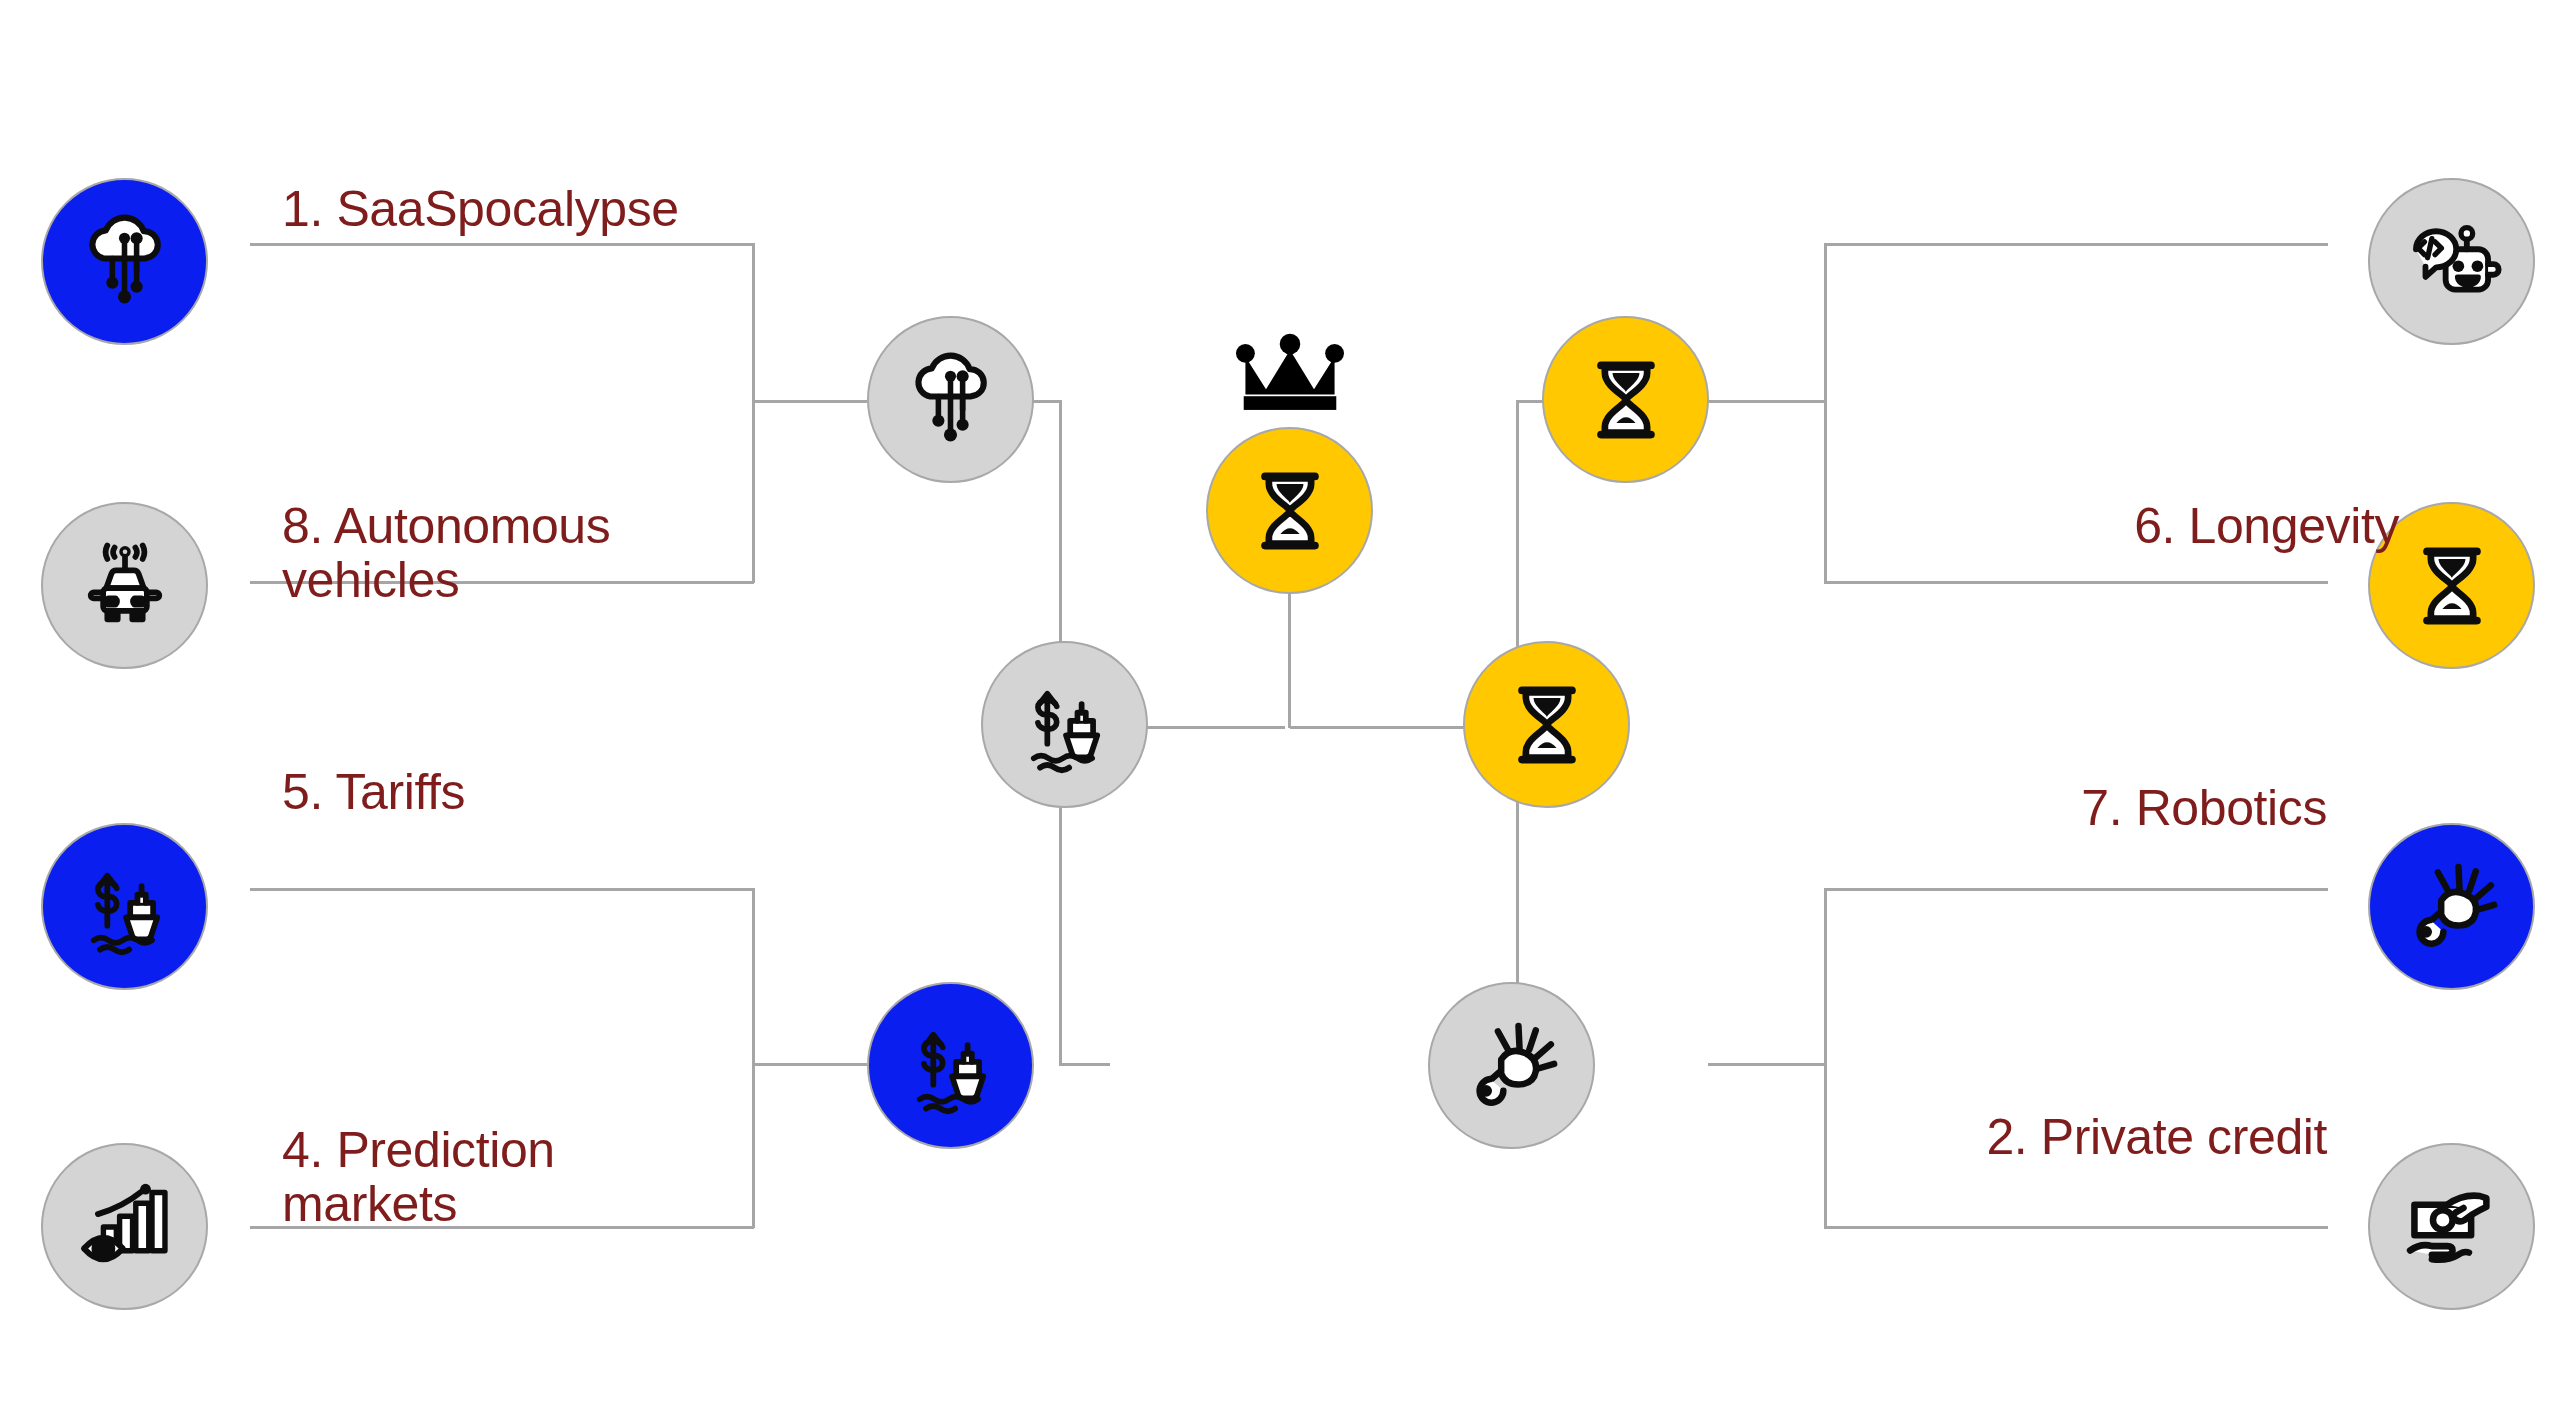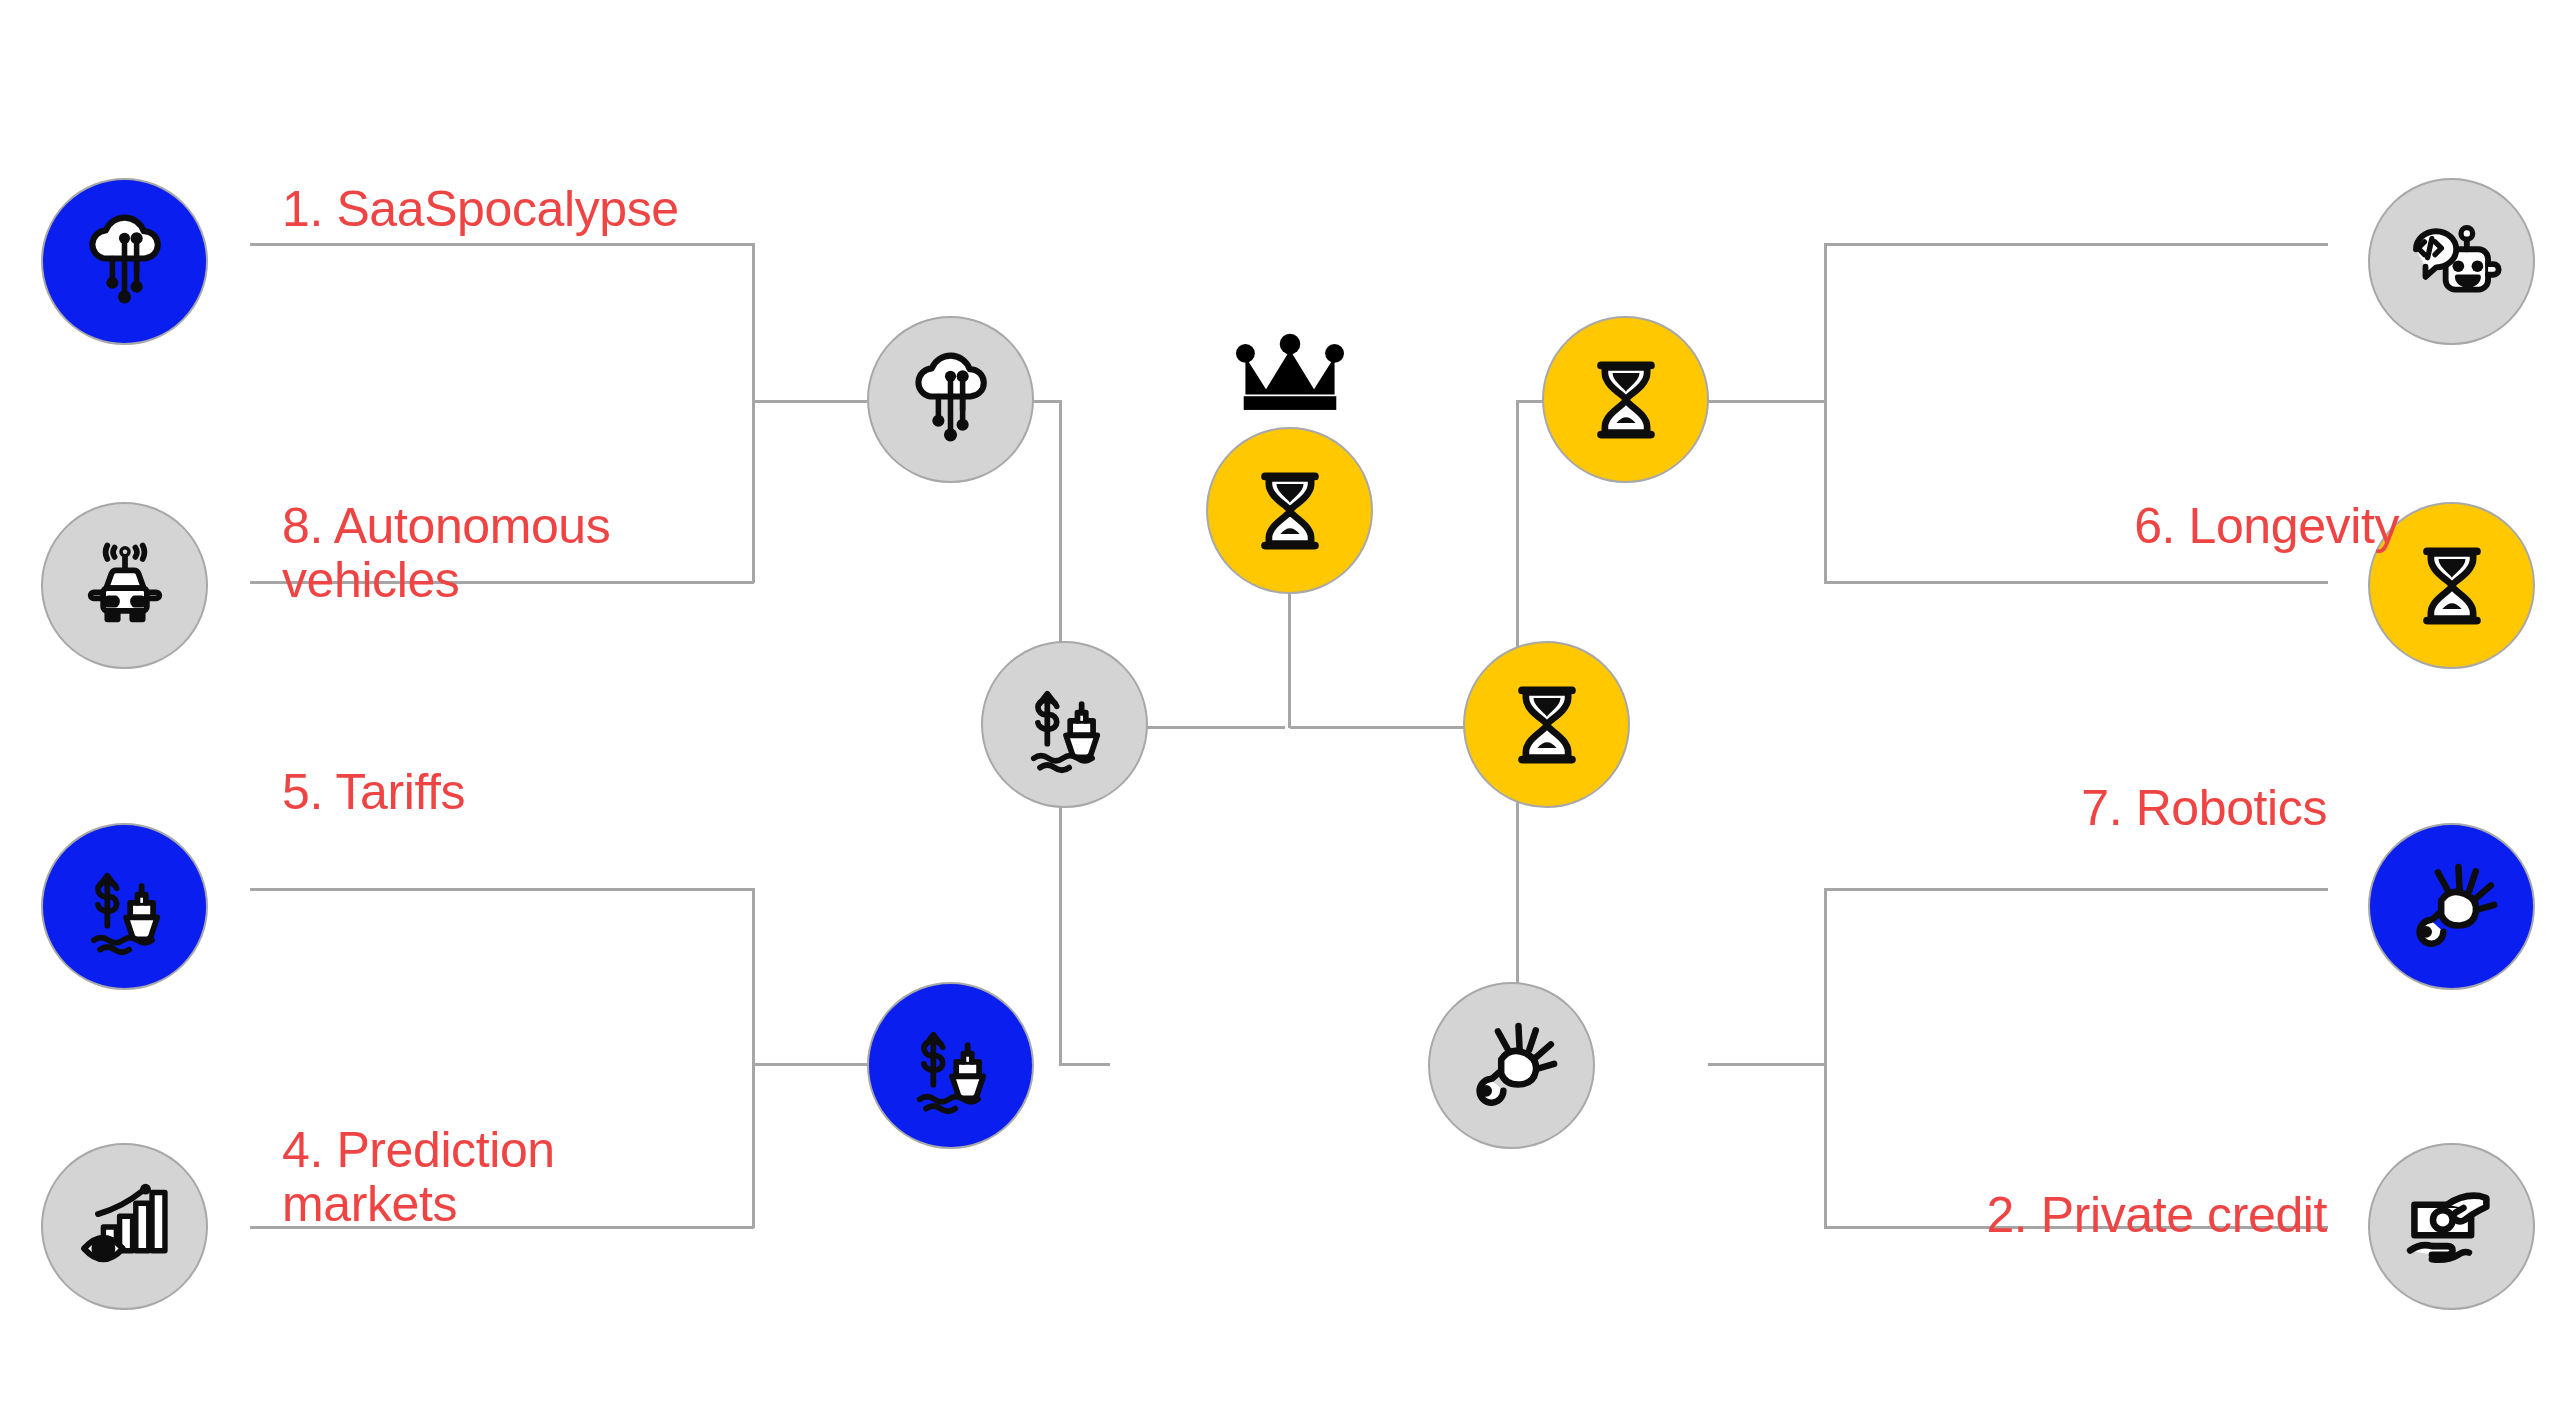--- a/index.html
+++ b/index.html
@@ -41,21 +41,21 @@
   .node.blue   { background: #0a1ef0; }
   .node.yellow { background: #ffc800; }
   .node svg { display: block; }
 
   
   .label {
     position: absolute;
     font-family: "Liberation Sans", sans-serif;
     font-size: 50px;
     font-weight: 400;
-    color: #ef4444;
+    color: #7f1d1d;
     line-height: 1.08;
     white-space: pre-line;
     letter-spacing: -0.4px;
   }
   .label.left  { text-align: left; }
   .label.right { text-align: right; }
 
   
   .champion-block {
     position: absolute;
@@ -412,16 +412,16 @@
   <div class="label left" style="left:282px; top:765px; width:598px;">5. Tariffs</div>
 
   <div class="label left" style="left:282px; top:1123px; width:598px;">4. Prediction
 markets</div>
 
 
   <div class="label right" style="left:1780px; top:499px; width:619px;">6. Longevity</div>
 
   <div class="label right" style="left:1708px; top:781px; width:619px;">7. Robotics</div>
 
-  <div class="label right" style="left:1708px; top:1188px; width:619px;">2. Private credit</div>
+  <div class="label right" style="left:1708px; top:1110px; width:619px;">2. Private credit</div>
 
 </div>
 
 
 </body></html>

